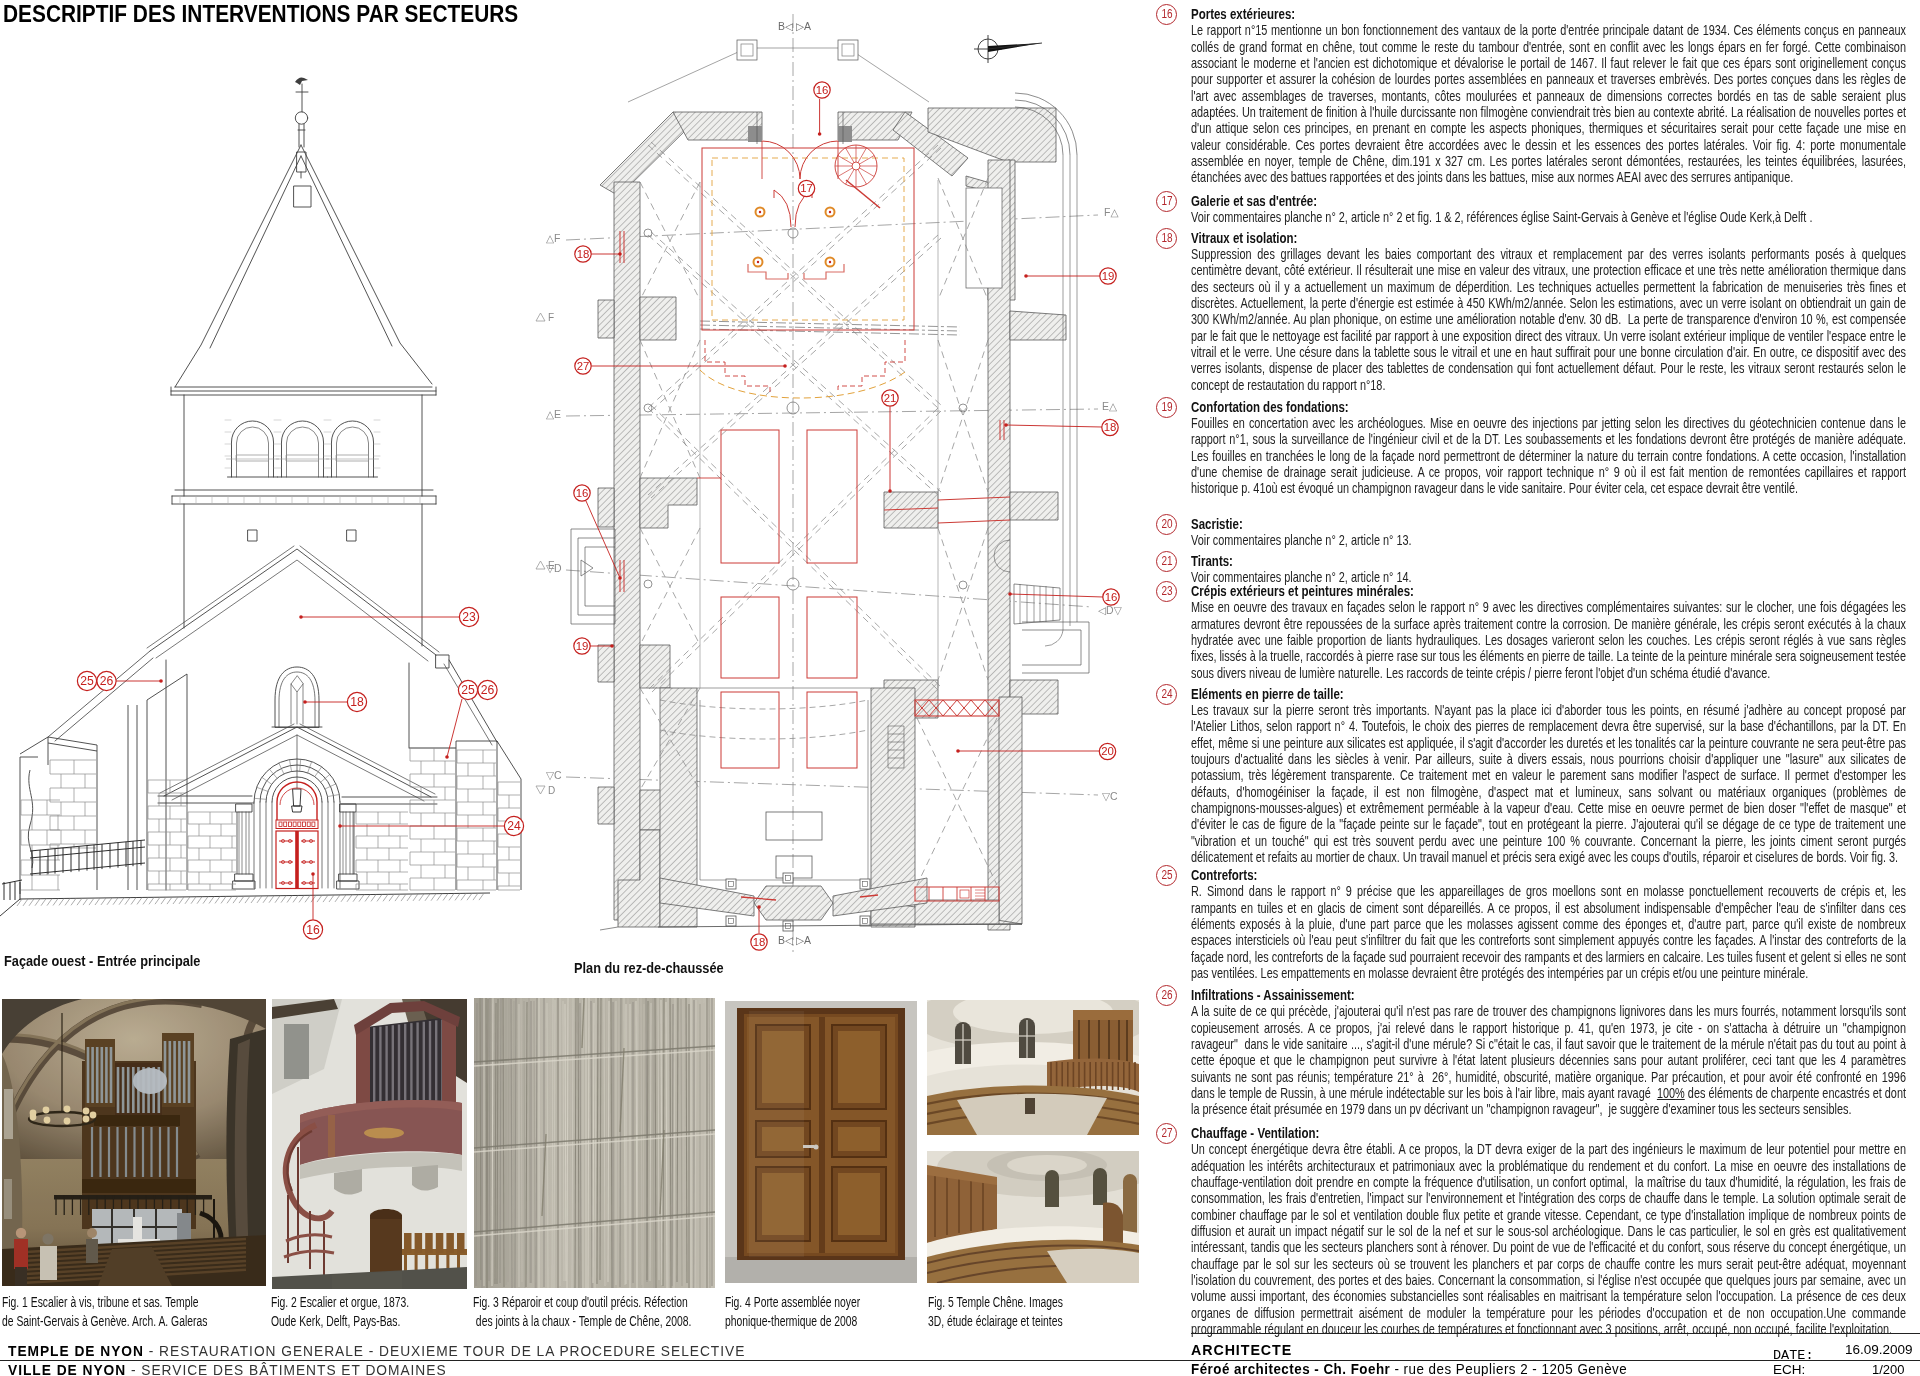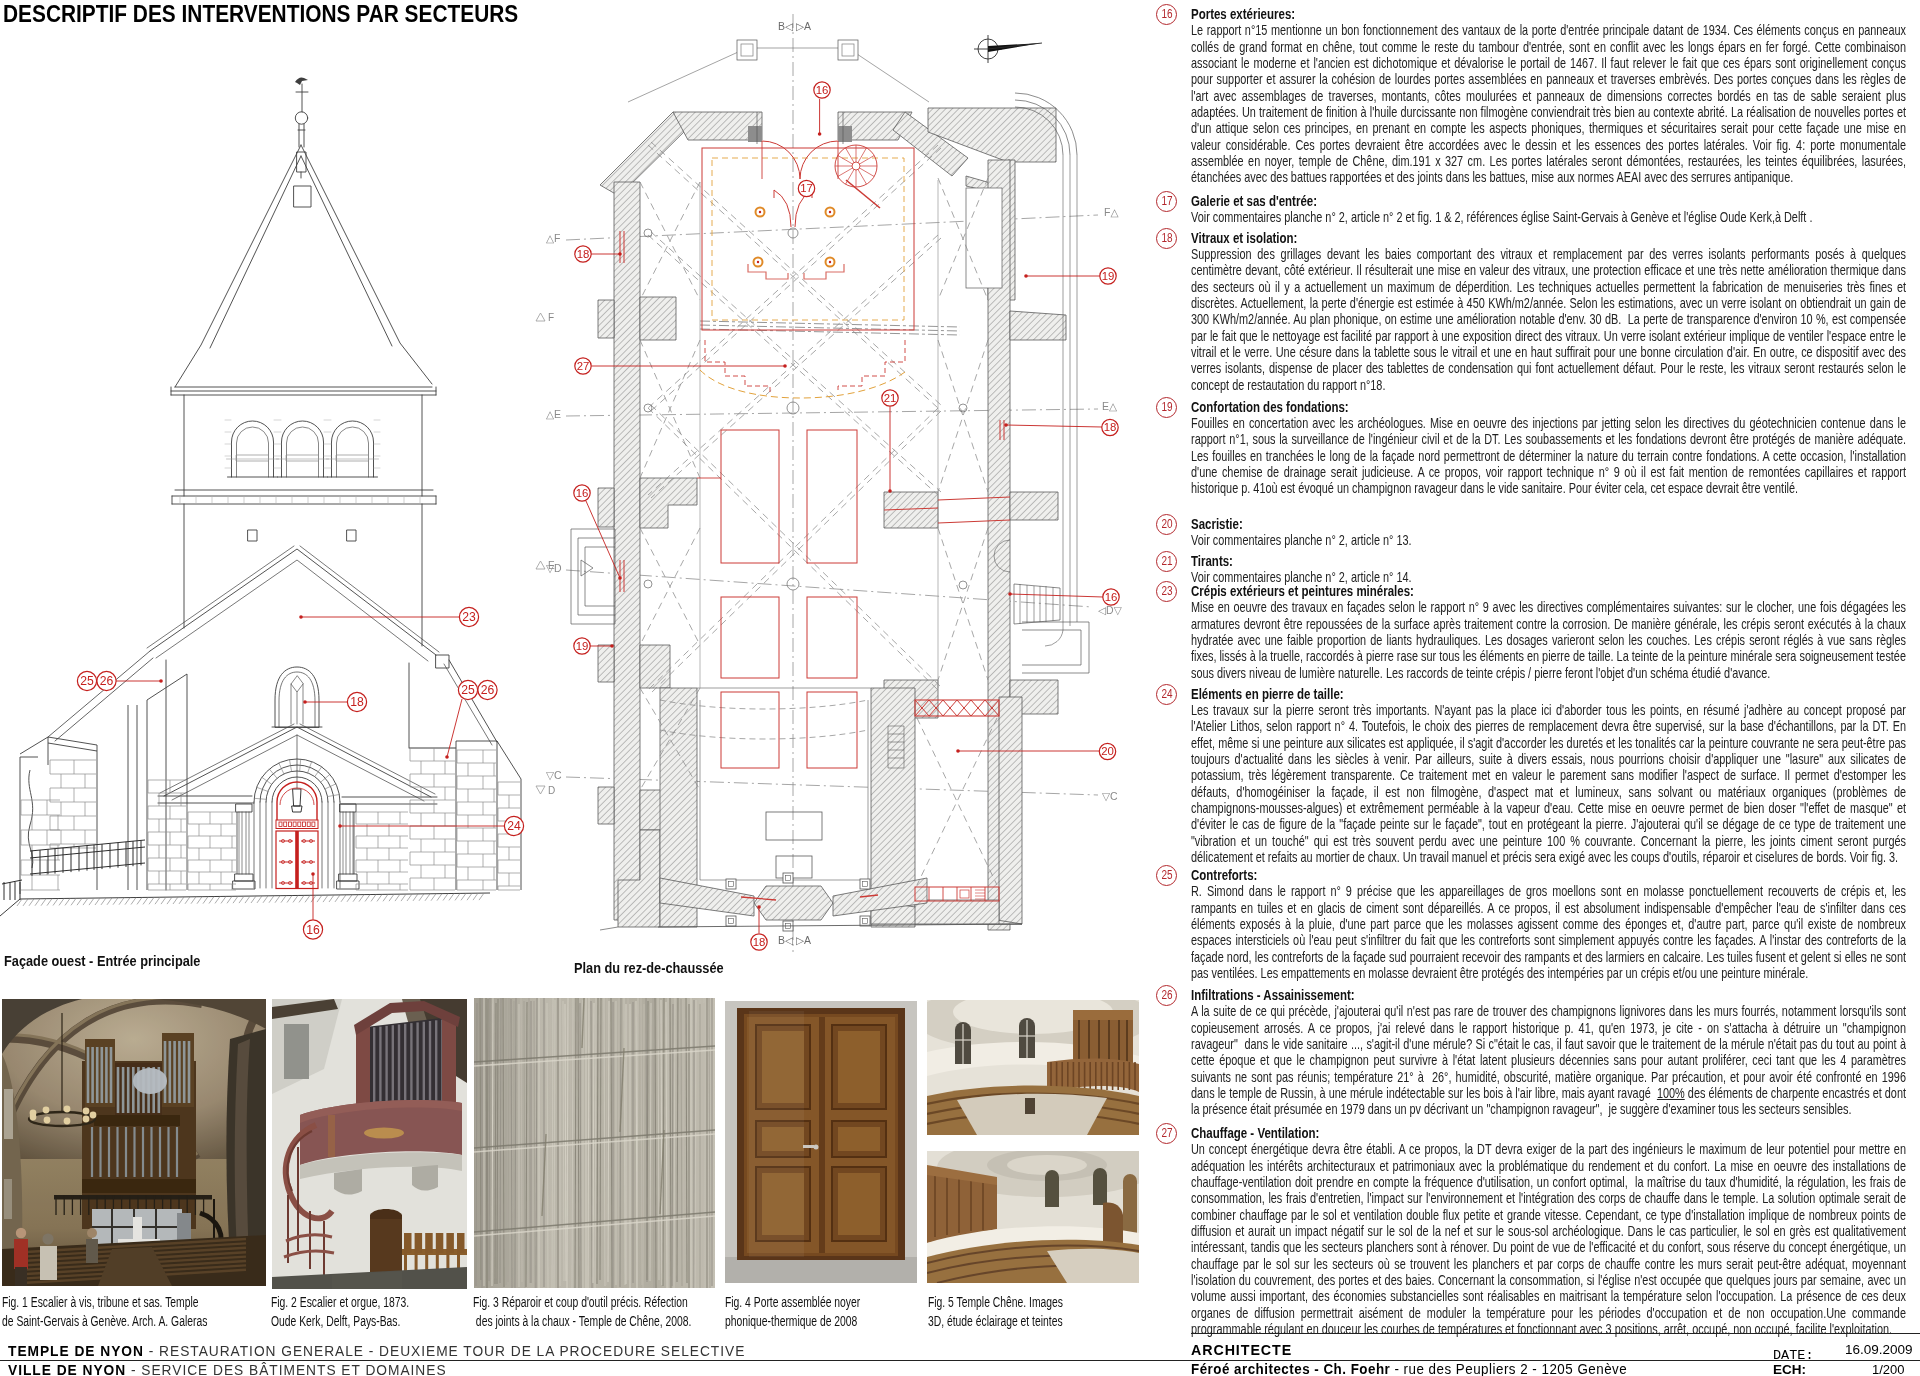--- a/index.html
+++ b/index.html
@@ -1251,21 +1251,21 @@
 <div class="cap" style="left:928px;top:1294px;">Fig. 5 Temple Chêne. Images<br>3D, étude éclairage et teintes</div>
 
 <div class="abs" style="left:1191px;top:1333px;width:729px;border-top:1.6px solid #222;"></div>
 <div class="abs" style="left:0;top:1360px;width:1920px;border-top:1.6px solid #222;"></div>
 <div class="abs sx" style="left:8px;top:1343px;font-size:14.2px;letter-spacing:1px;transform:scaleX(.97);white-space:nowrap;"><b>TEMPLE DE NYON</b> <span style="color:#333">- RESTAURATION GENERALE - DEUXIEME TOUR DE LA PROCEDURE SELECTIVE</span></div>
 <div class="abs sx" style="left:8px;top:1362px;font-size:14.2px;letter-spacing:1px;transform:scaleX(.97);white-space:nowrap;"><b>VILLE DE NYON</b> <span style="color:#333">- SERVICE DES BÂTIMENTS ET DOMAINES</span></div>
 <div class="abs sx" style="left:1191px;top:1341px;font-size:15.5px;font-weight:bold;letter-spacing:1px;transform:scaleX(.92);white-space:nowrap;">ARCHITECTE</div>
 <div class="abs sx" style="left:1191px;top:1362px;font-size:13.8px;letter-spacing:.5px;transform:scaleX(.97);white-space:nowrap;"><b>Féroé architectes - Ch. Foehr</b> - rue des Peupliers 2 - 1205 Genève</div>
 <div class="abs" style="left:1773px;top:1348px;font-size:13.5px;font-family:Liberation Mono, monospace;">DATE:</div>
 <div class="abs" style="left:1845px;top:1342px;font-size:13.5px;">16.09.2009</div>
-<div class="abs" style="left:1773px;top:1362px;font-size:13.5px;font-weight:bold;">ECH:</div>
+<div class="abs" style="left:1773px;top:1362px;font-size:13.5px;">ECH:</div>
 <div class="abs" style="left:1872px;top:1362px;font-size:13px;">1/200</div>
 
 <div class="cnum" style="left:1156px;top:4px;"><i>16</i></div>
 <div class="sec" style="top:6px;">
 <h3>Portes extérieures:</h3>
 <p>Le rapport n°15 mentionne un bon fonctionnement des vantaux de la porte d'entrée principale datant de 1934. Ces éléments conçus en panneaux collés de grand format en chêne, tout comme le reste du tambour d'entrée, sont en conflit avec les longs épars en fer forgé. Cette combinaison associant le moderne et l'ancien est dichotomique et dévalorise le portail de 1467. Il faut relever le fait que ces épars sont originellement conçus pour supporter et assurer la cohésion de lourdes portes assemblées en panneaux et traverses embrèvés. Des portes conçues dans les règles de l'art avec assemblages de traverses, montants, côtes moulurées et panneaux de dimensions correctes bordés en tas de sable seraient plus adaptées. Un traitement de finition à l'huile durcissante non filmogène conviendrait très bien au contexte abrité. La réalisation de nouvelles portes et d'un attique selon ces principes, en prenant en compte les aspects phoniques, thermiques et sécuritaires serait pour cette façade une mise en valeur considérable. Ces portes devraient être accordées avec le dessin et les essences des portes latérales. Voir fig. 4: porte monumentale assemblée en noyer, temple de Chêne, dim.191 x 327 cm. Les portes latérales seront démontées, restaurées, les teintes équilibrées, lasurées, étanchées avec des battues rapportées et des joints dans les battues, mise aux normes AEAI avec des serrures antipanique.</p>
 </div>
 <div class="cnum" style="left:1156px;top:191px;"><i>17</i></div>
 <div class="sec" style="top:192.5px;">
 <h3>Galerie et sas d'entrée:</h3>

